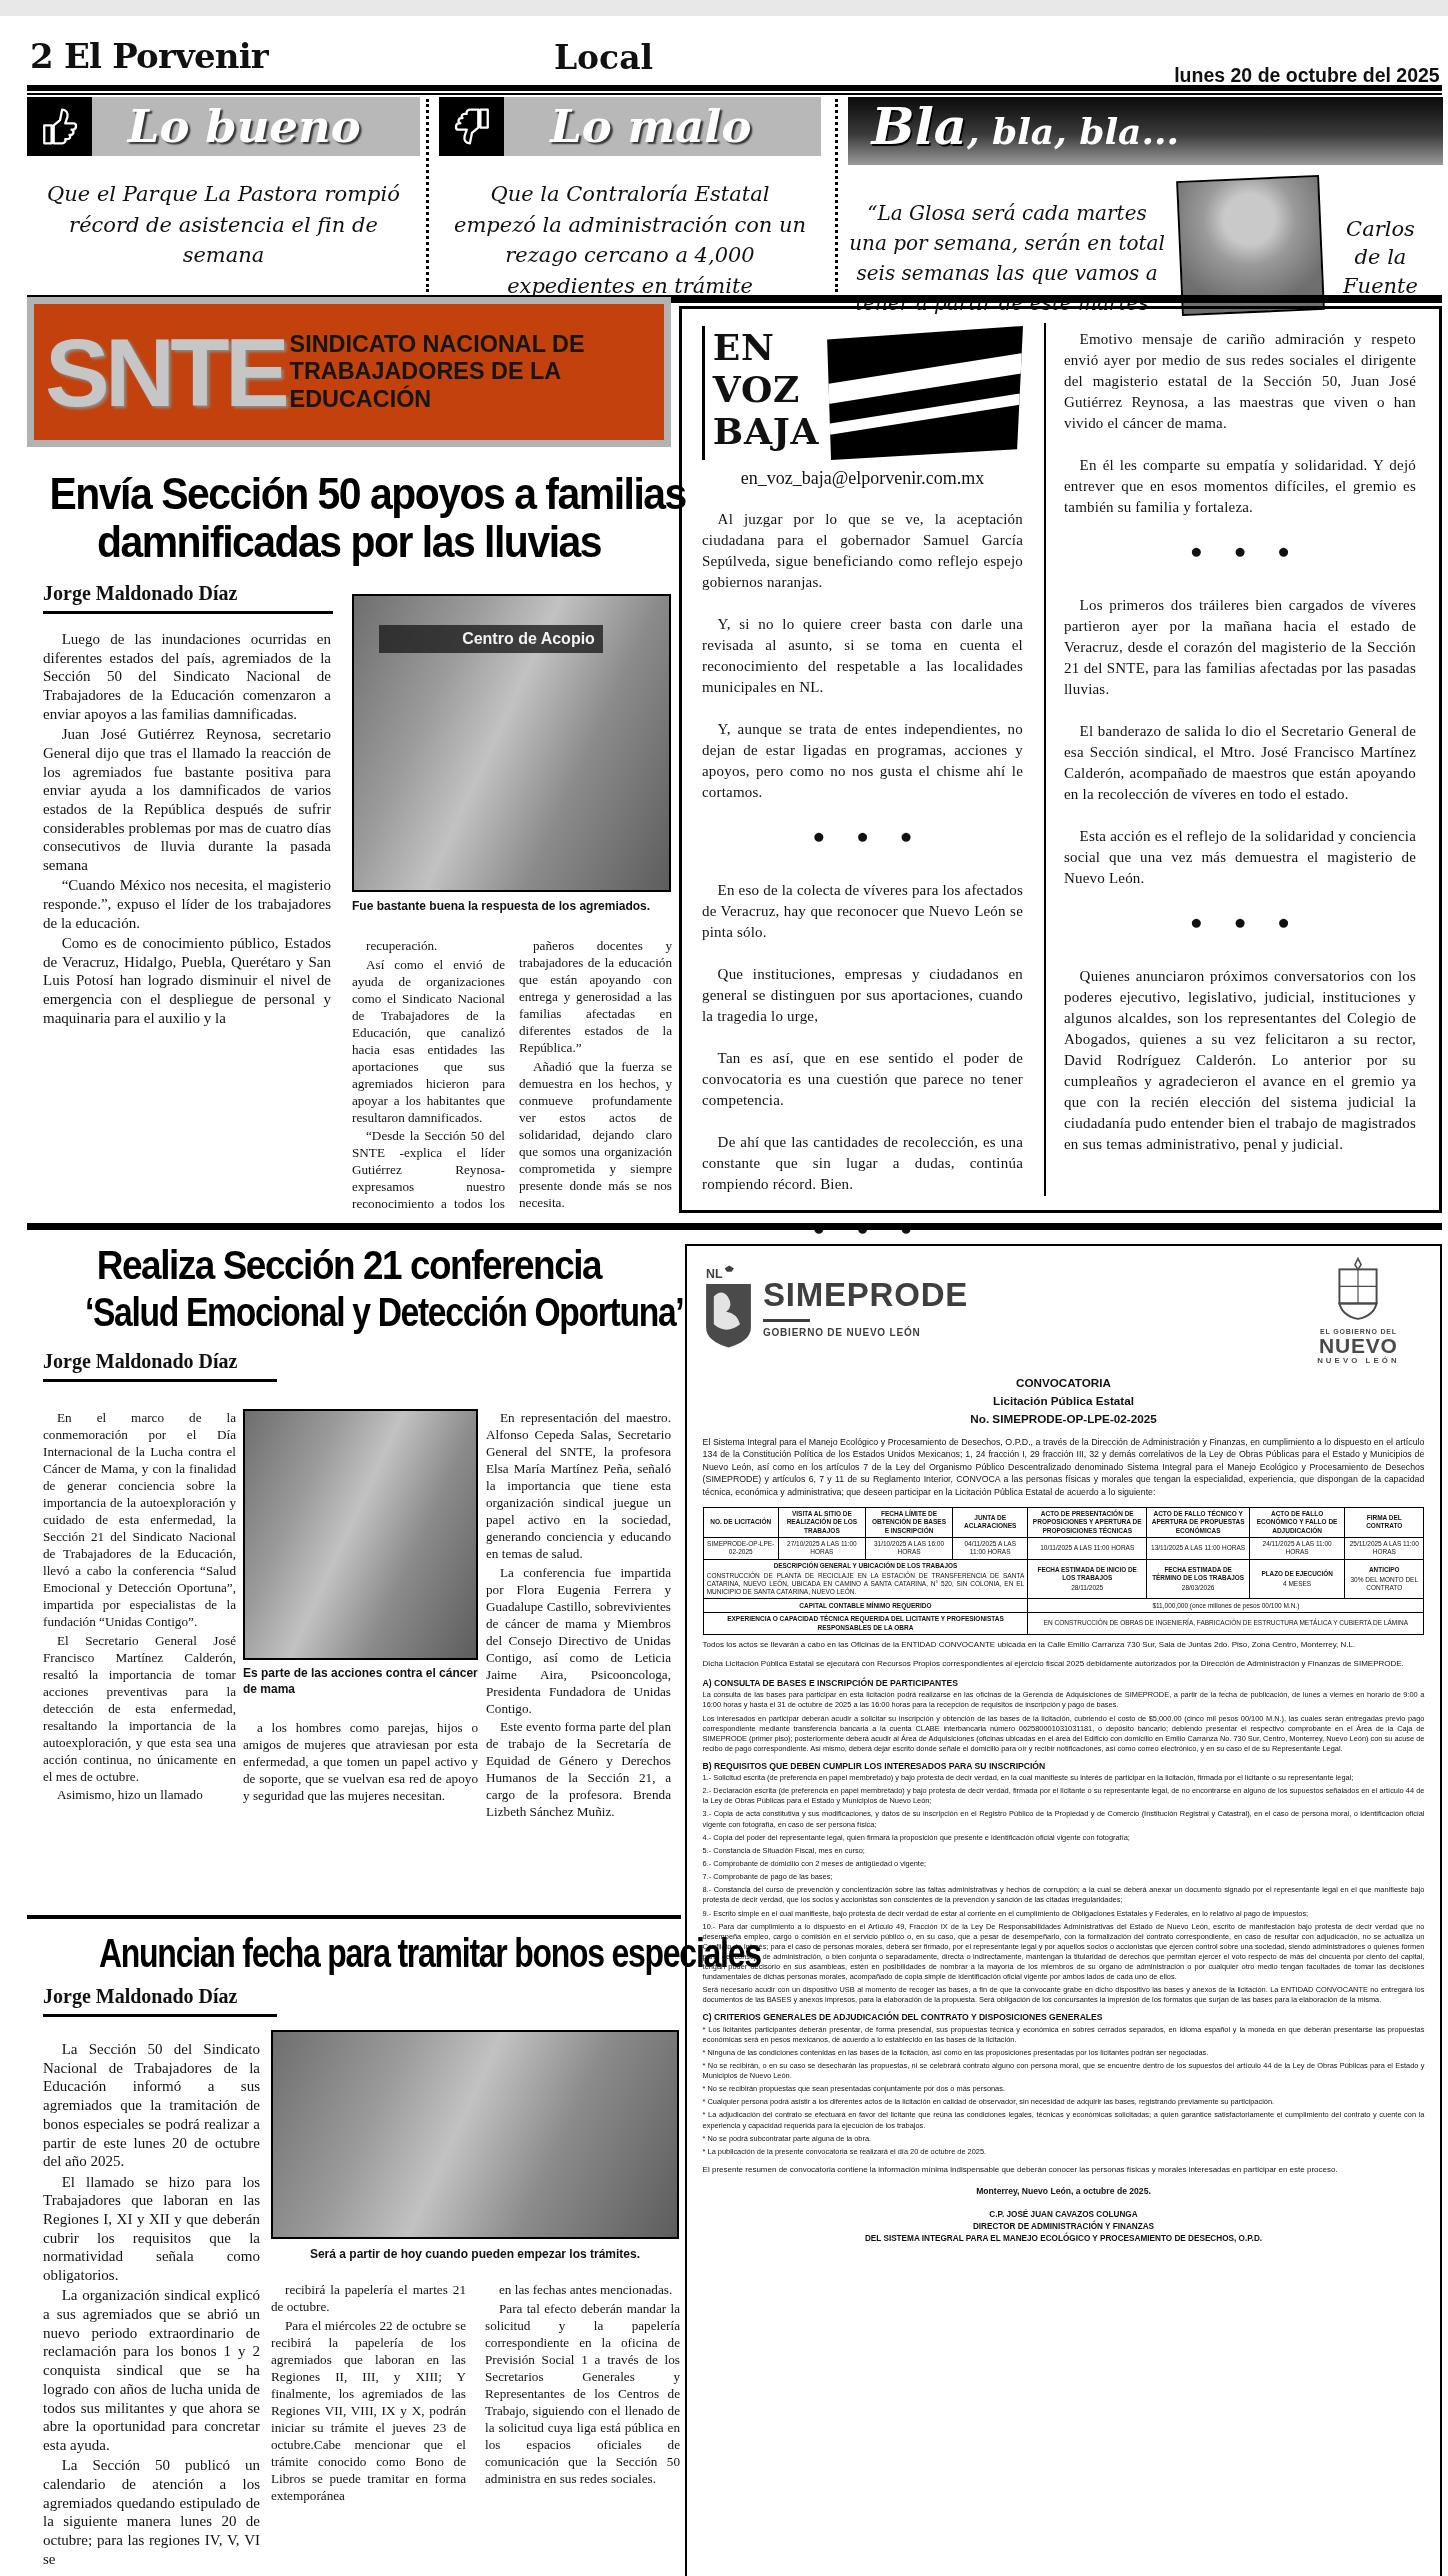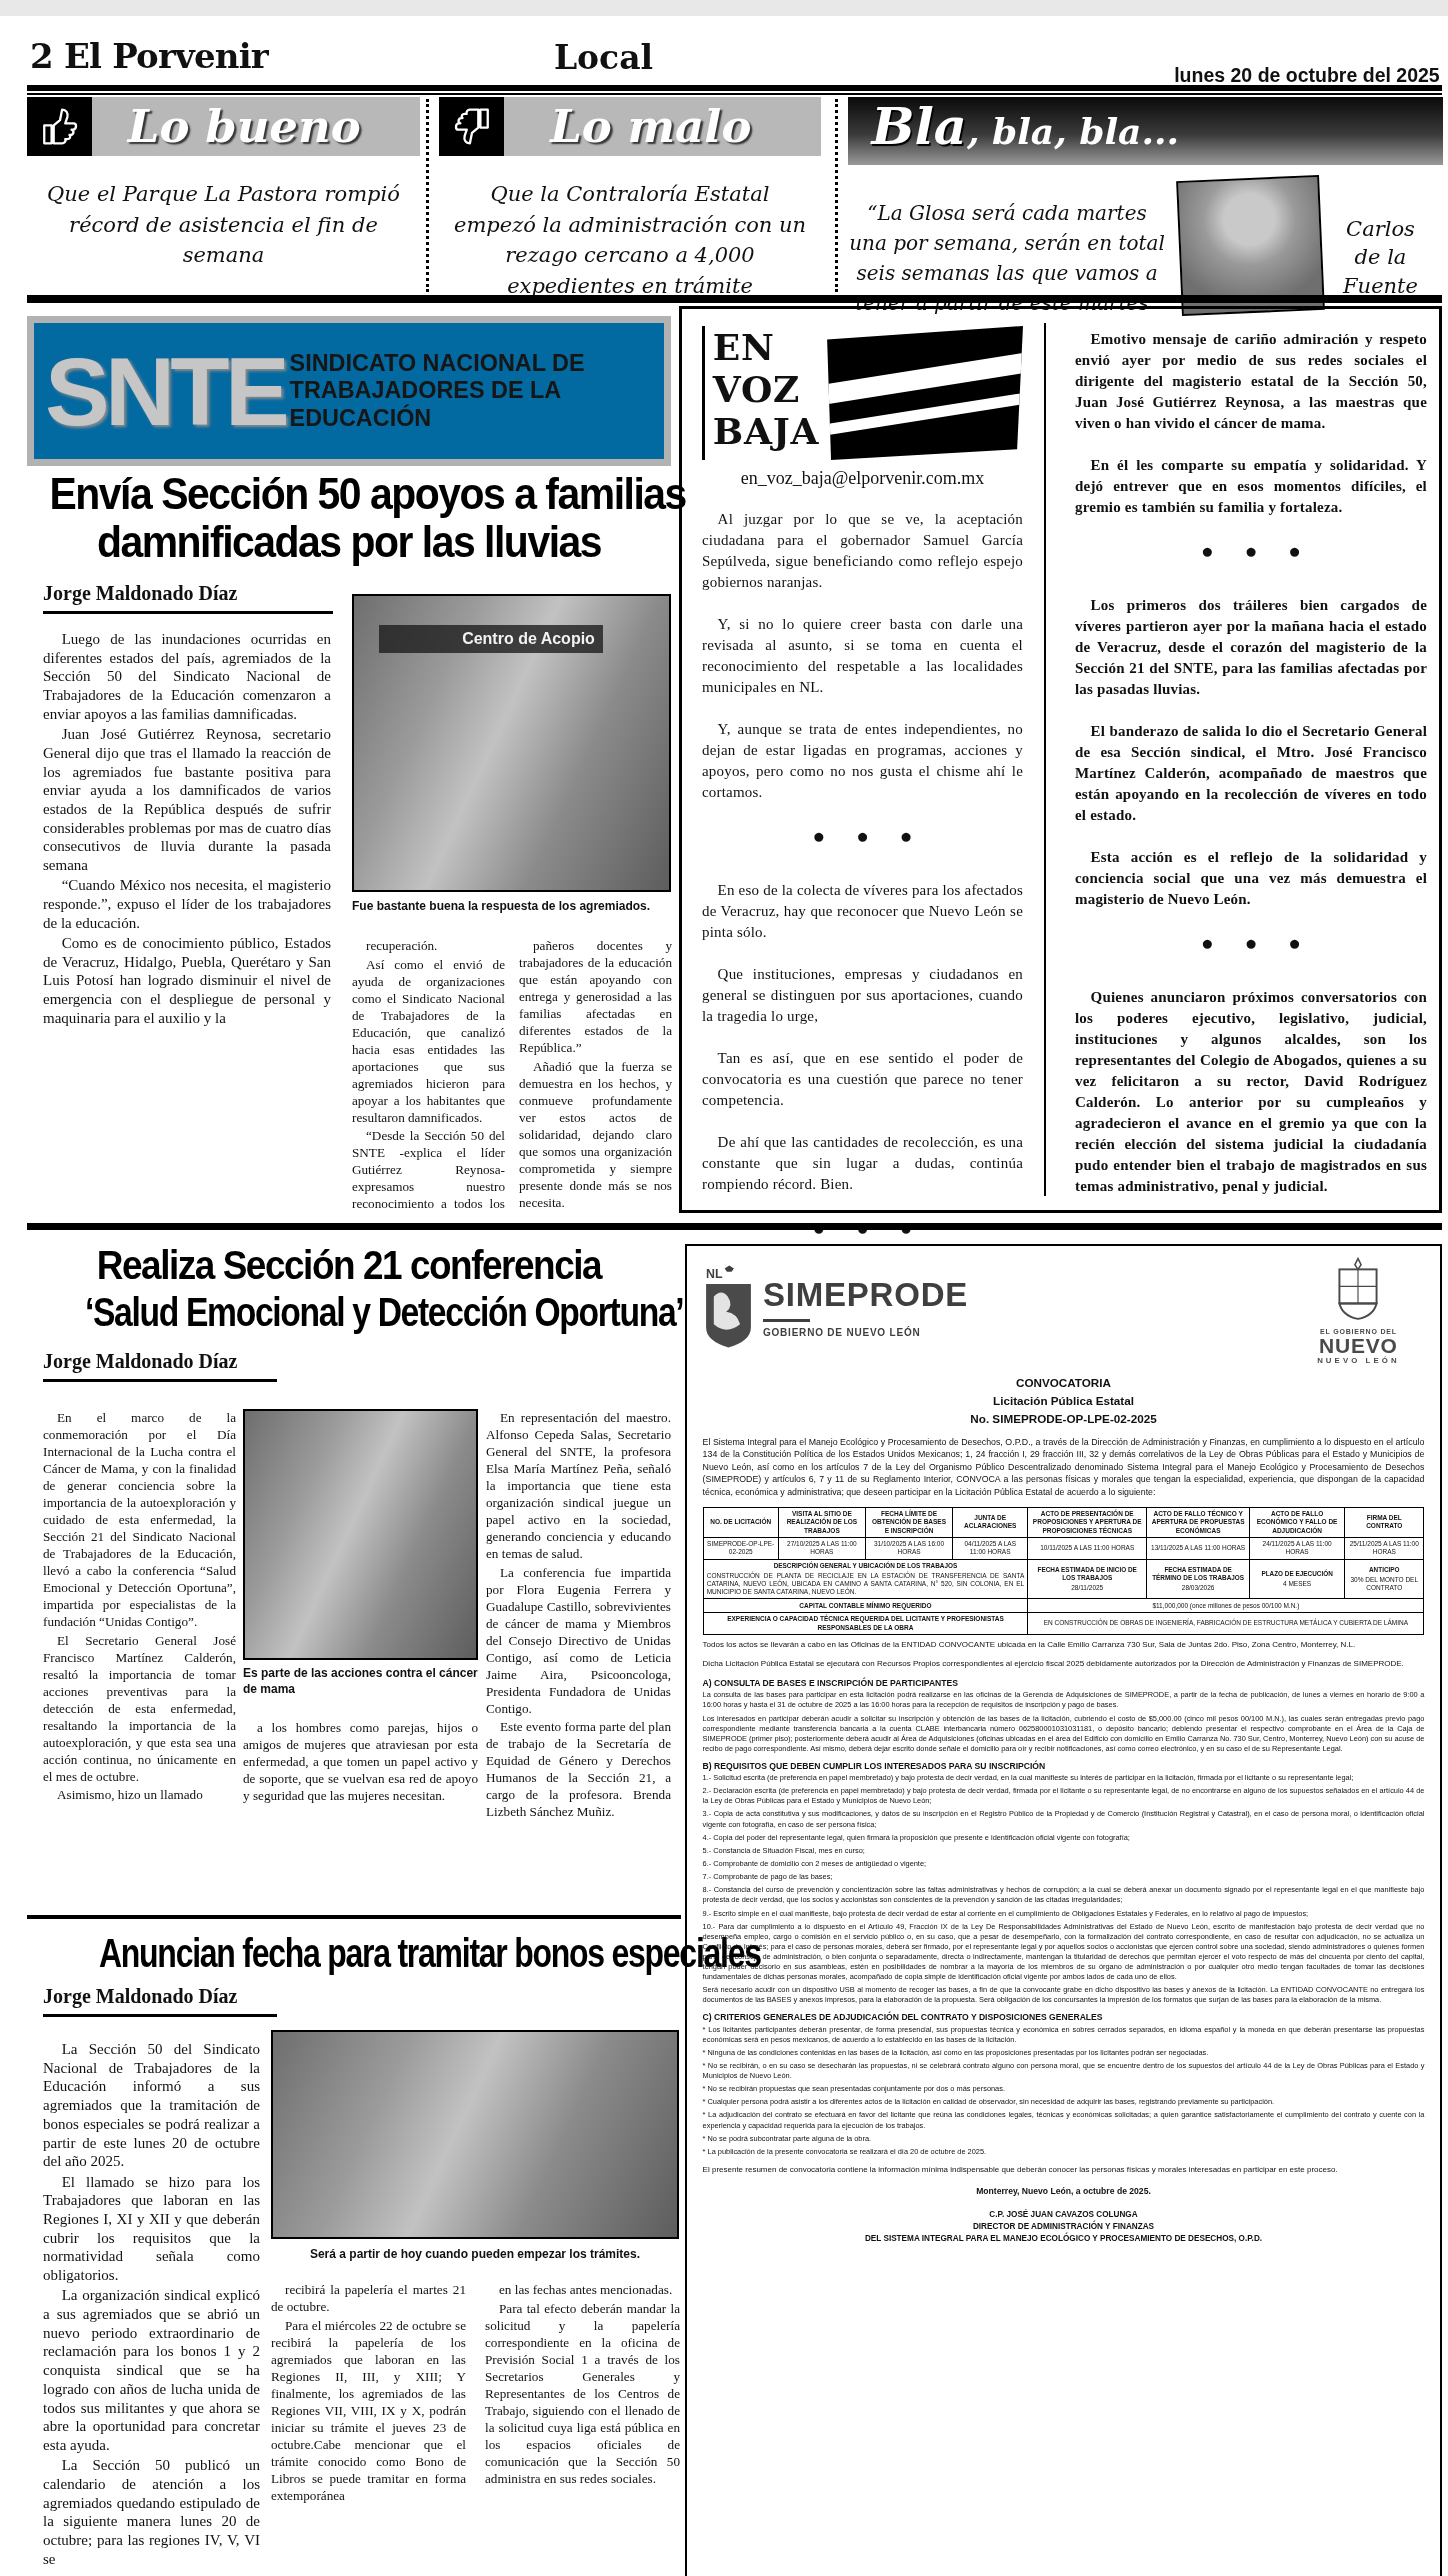--- a/index.html
+++ b/index.html
@@ -31,22 +31,22 @@
   .blarest{font-family:"DejaVu Serif",serif;font-style:italic;font-weight:700;font-size:36px;}
   .blarow{display:flex;margin-top:12.5px;gap:12.5px;align-items:flex-start;}
   .blaquote{width:318px;font-family:"DejaVu Serif",serif;font-style:italic;font-size:20px;line-height:1.5;text-align:center;}
   .blaphoto{width:139px;height:131px;border:2.3px solid #000;transform:rotate(-2.5deg);
             background:radial-gradient(circle at 50% 30%,#c9c9c9 0 22%,#9a9a9a 40%,#6f6f6f 75%),linear-gradient(#bbb,#888);}
   .blaauthor{width:93px;font-family:"DejaVu Serif",serif;font-style:italic;font-size:21px;line-height:1.35;text-align:center;align-self:center;}
 
   .bigrule{left:27px;top:279px;width:1415px;height:7.8px;background:#000;}
 
   
-  .sntebox{left:27px;top:300px;width:644px;height:150px;border:7.8px solid #b2b2b2;box-sizing:border-box;
-           display:flex;align-items:center;background:#0369a1;}
+  .sntebox{left:27px;top:281px;width:644px;height:150px;border:7.8px solid #b2b2b2;box-sizing:border-box;
+           display:flex;align-items:center;background:#c2410c;}
   .snteletters{font-family:"Liberation Sans",sans-serif;font-weight:900;font-size:97px;color:#c6c6c6;
                letter-spacing:-4.7px;text-shadow:2.3px 2.3px 3.1px #8d8d8d;margin:0 4.7px 0 11px;line-height:1;}
   .sntename{font-family:"Liberation Sans",sans-serif;font-weight:700;font-size:23.4px;line-height:1.18;color:#161616;}
 
   
   .headline{font-family:"Liberation Sans",sans-serif;font-weight:900;letter-spacing:-1.6px;
             white-space:nowrap;text-align:center;color:#000;}
   .hl-main{left:27px;width:644px;font-size:44px;line-height:48px;}
   .byline{font-weight:700;font-size:20px;font-family:"Liberation Serif",serif;
           border-bottom:3.1px solid #000;padding-bottom:6.2px;}
@@ -56,21 +56,21 @@
   .photo{border:2.3px solid #000;box-sizing:border-box;
          background:linear-gradient(115deg,#6e6e6e 0%,#9b9b9b 28%,#c2c2c2 46%,#8b8b8b 68%,#5d5d5d 100%),#888;position:absolute;}
   .overlay-band{position:absolute;left:8%;top:10%;width:66%;padding:4.7px 7.8px;background:rgba(30,30,30,.8);
                 color:#f2f2f2;font-family:"Liberation Sans",sans-serif;font-weight:bold;font-size:16px;text-align:right;}
   .caption{font-family:"Liberation Sans",sans-serif;font-weight:bold;font-size:12px;line-height:1.3;}
 
   
   .vozbox{left:679px;top:290px;width:763px;height:907px;border:3.1px solid #000;box-sizing:border-box;}
   .vozleft{position:absolute;left:20px;top:17px;width:321px;}
   .vozrule{position:absolute;left:362px;top:14px;bottom:14px;width:2.3px;background:#000;}
-  .vozright{position:absolute;left:393px;top:20px;width:352px;font-weight:bold;}
+  .vozright{position:absolute;left:382px;top:20px;width:352px;}
   .vozlogo{display:flex;gap:7.8px;align-items:stretch;}
   .vozwords{border-left:3.1px solid #000;padding-left:7.8px;font-family:"DejaVu Serif",serif;font-weight:900;
             font-size:36px;line-height:42px;letter-spacing:0.8px;}
   .vozart{flex:1;height:134px;background:#000;position:relative;overflow:hidden;
           clip-path:polygon(0 10%,100% 0,97% 92%,2% 100%);}
   .vozart .s1,.vozart .s2{position:absolute;left:-10%;width:130%;height:20px;background:#fff;transform:rotate(-9deg);}
   .vozart .s1{top:41px;} .vozart .s2{top:81px;height:11px;}
   .vozemail{text-align:center;font-size:18px;margin:7.8px 0 20px;}
   .vp{font-size:15px;line-height:21px;text-align:justify;text-indent:15.6px;margin-bottom:21px;letter-spacing:0.2px;}
   .vdots{text-align:center;font-size:21px;letter-spacing:31px;text-indent:31px;margin:11px 0 31px;}

